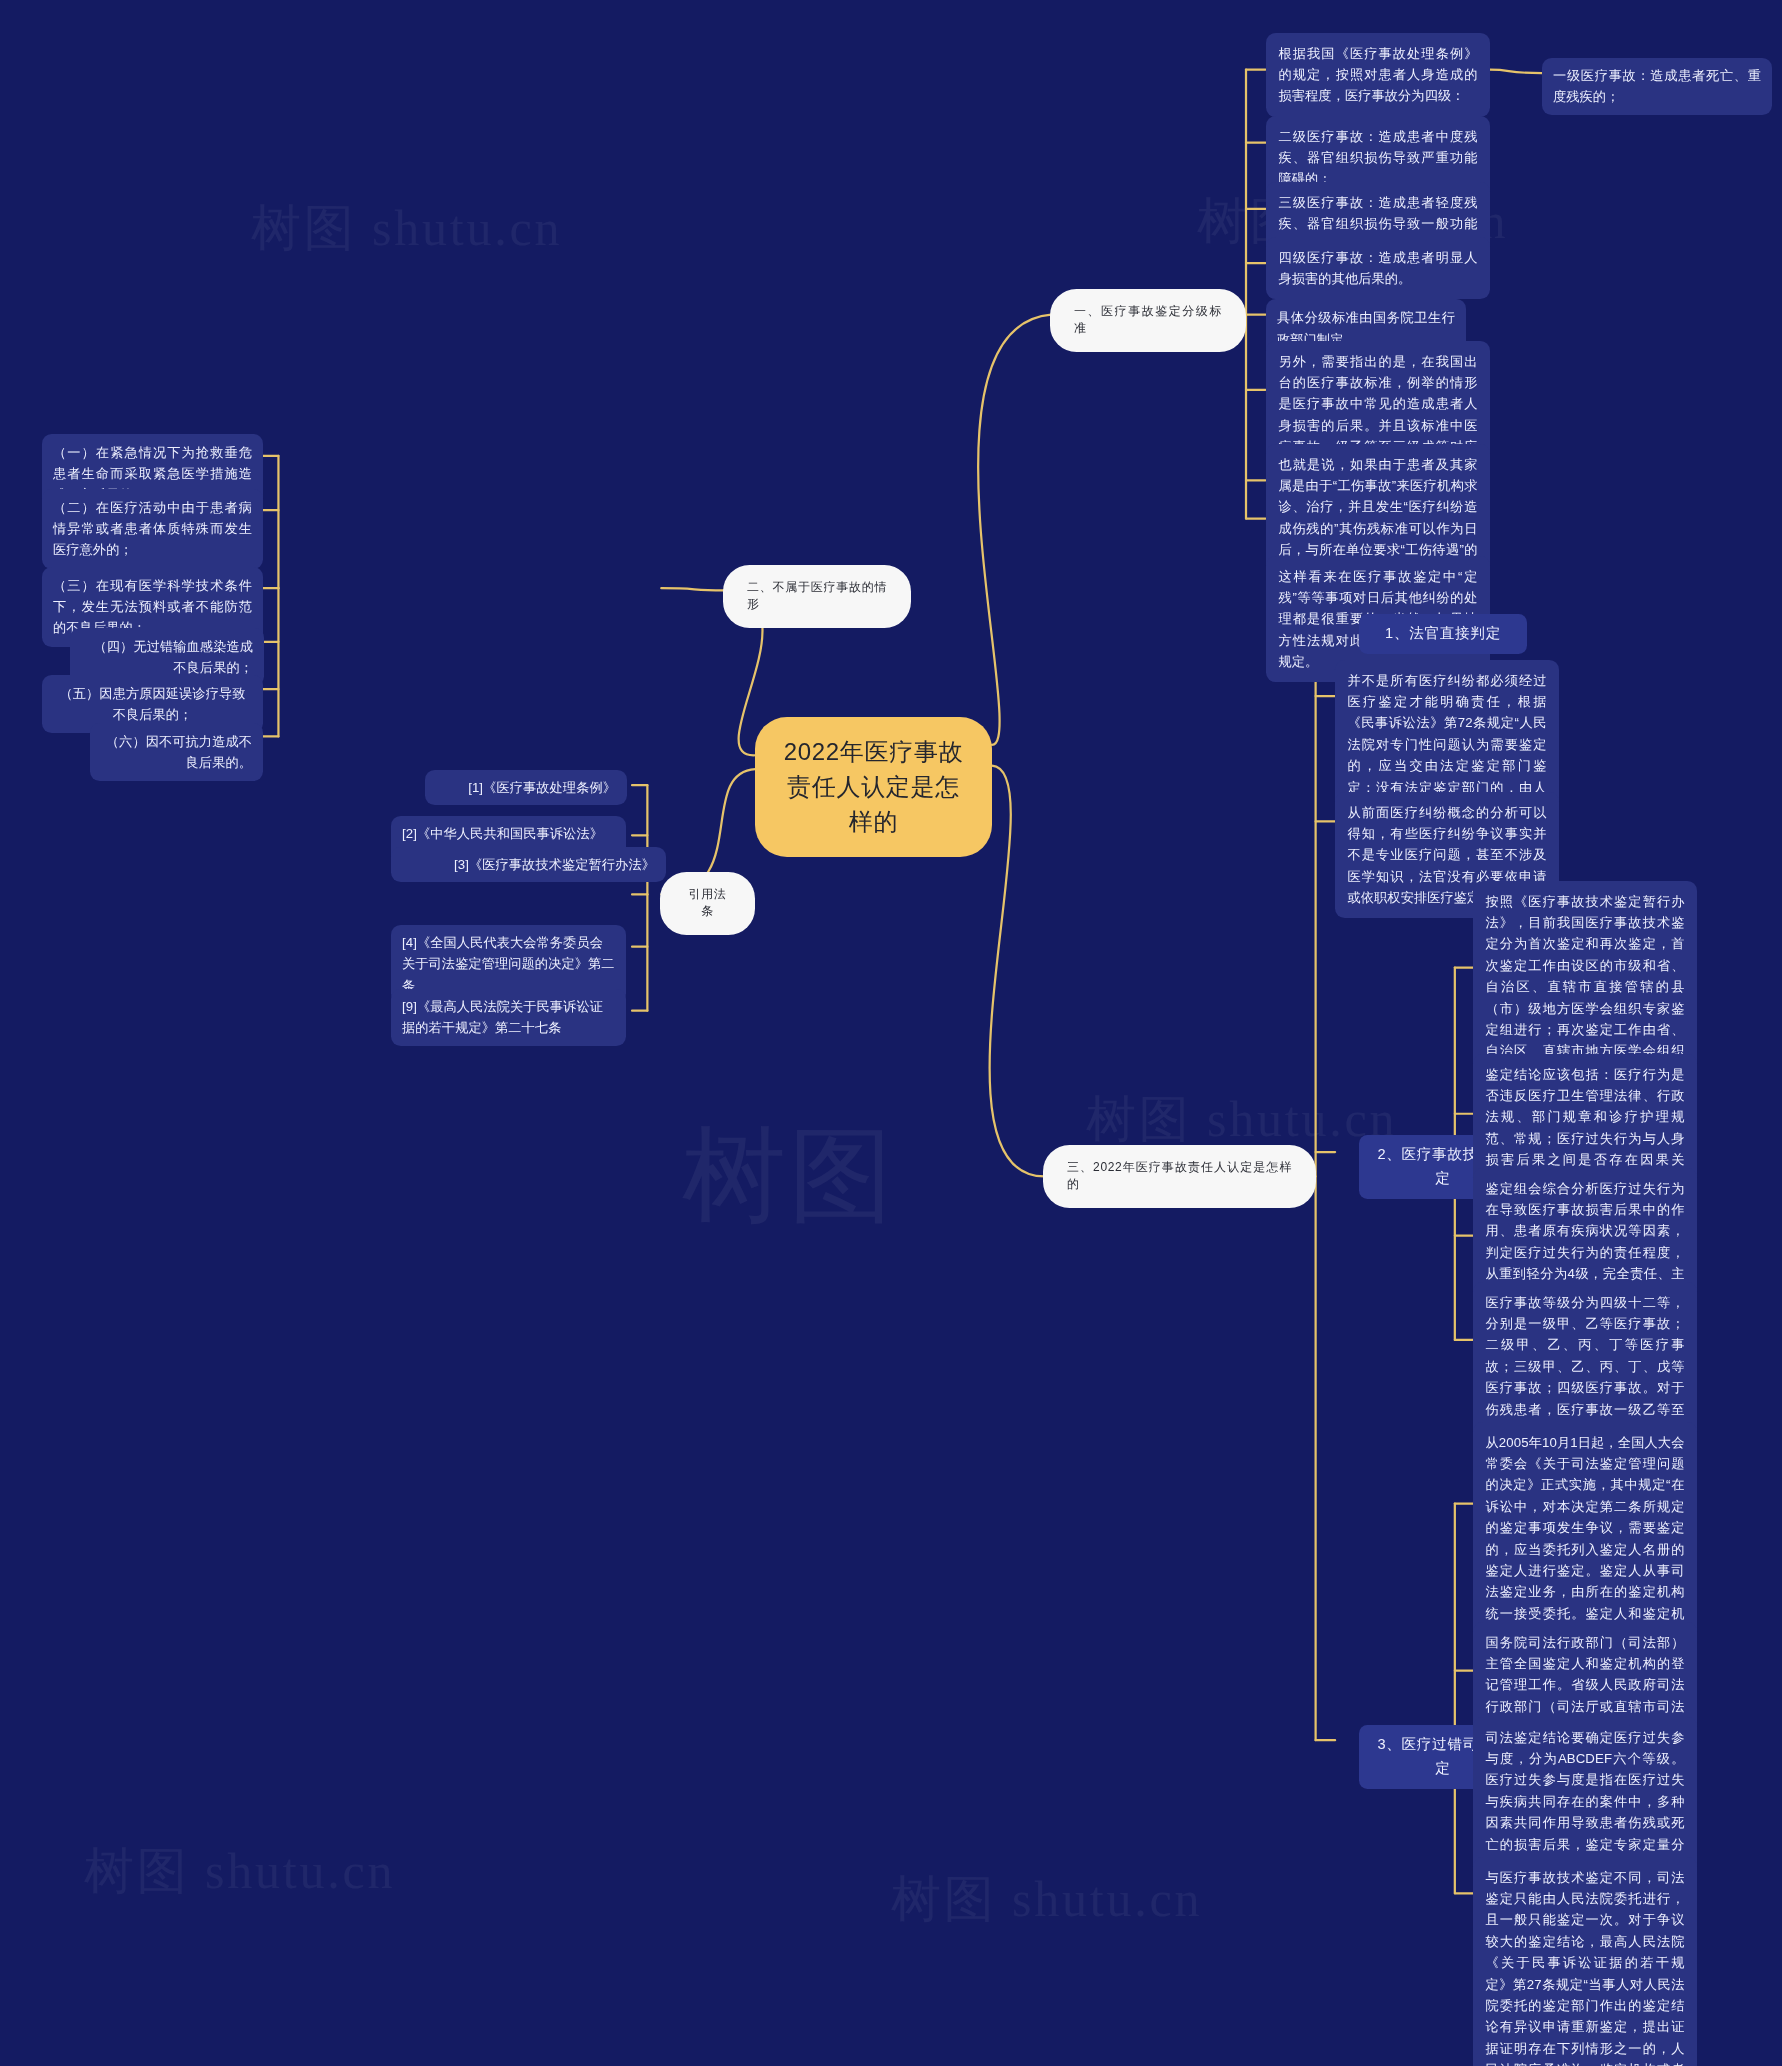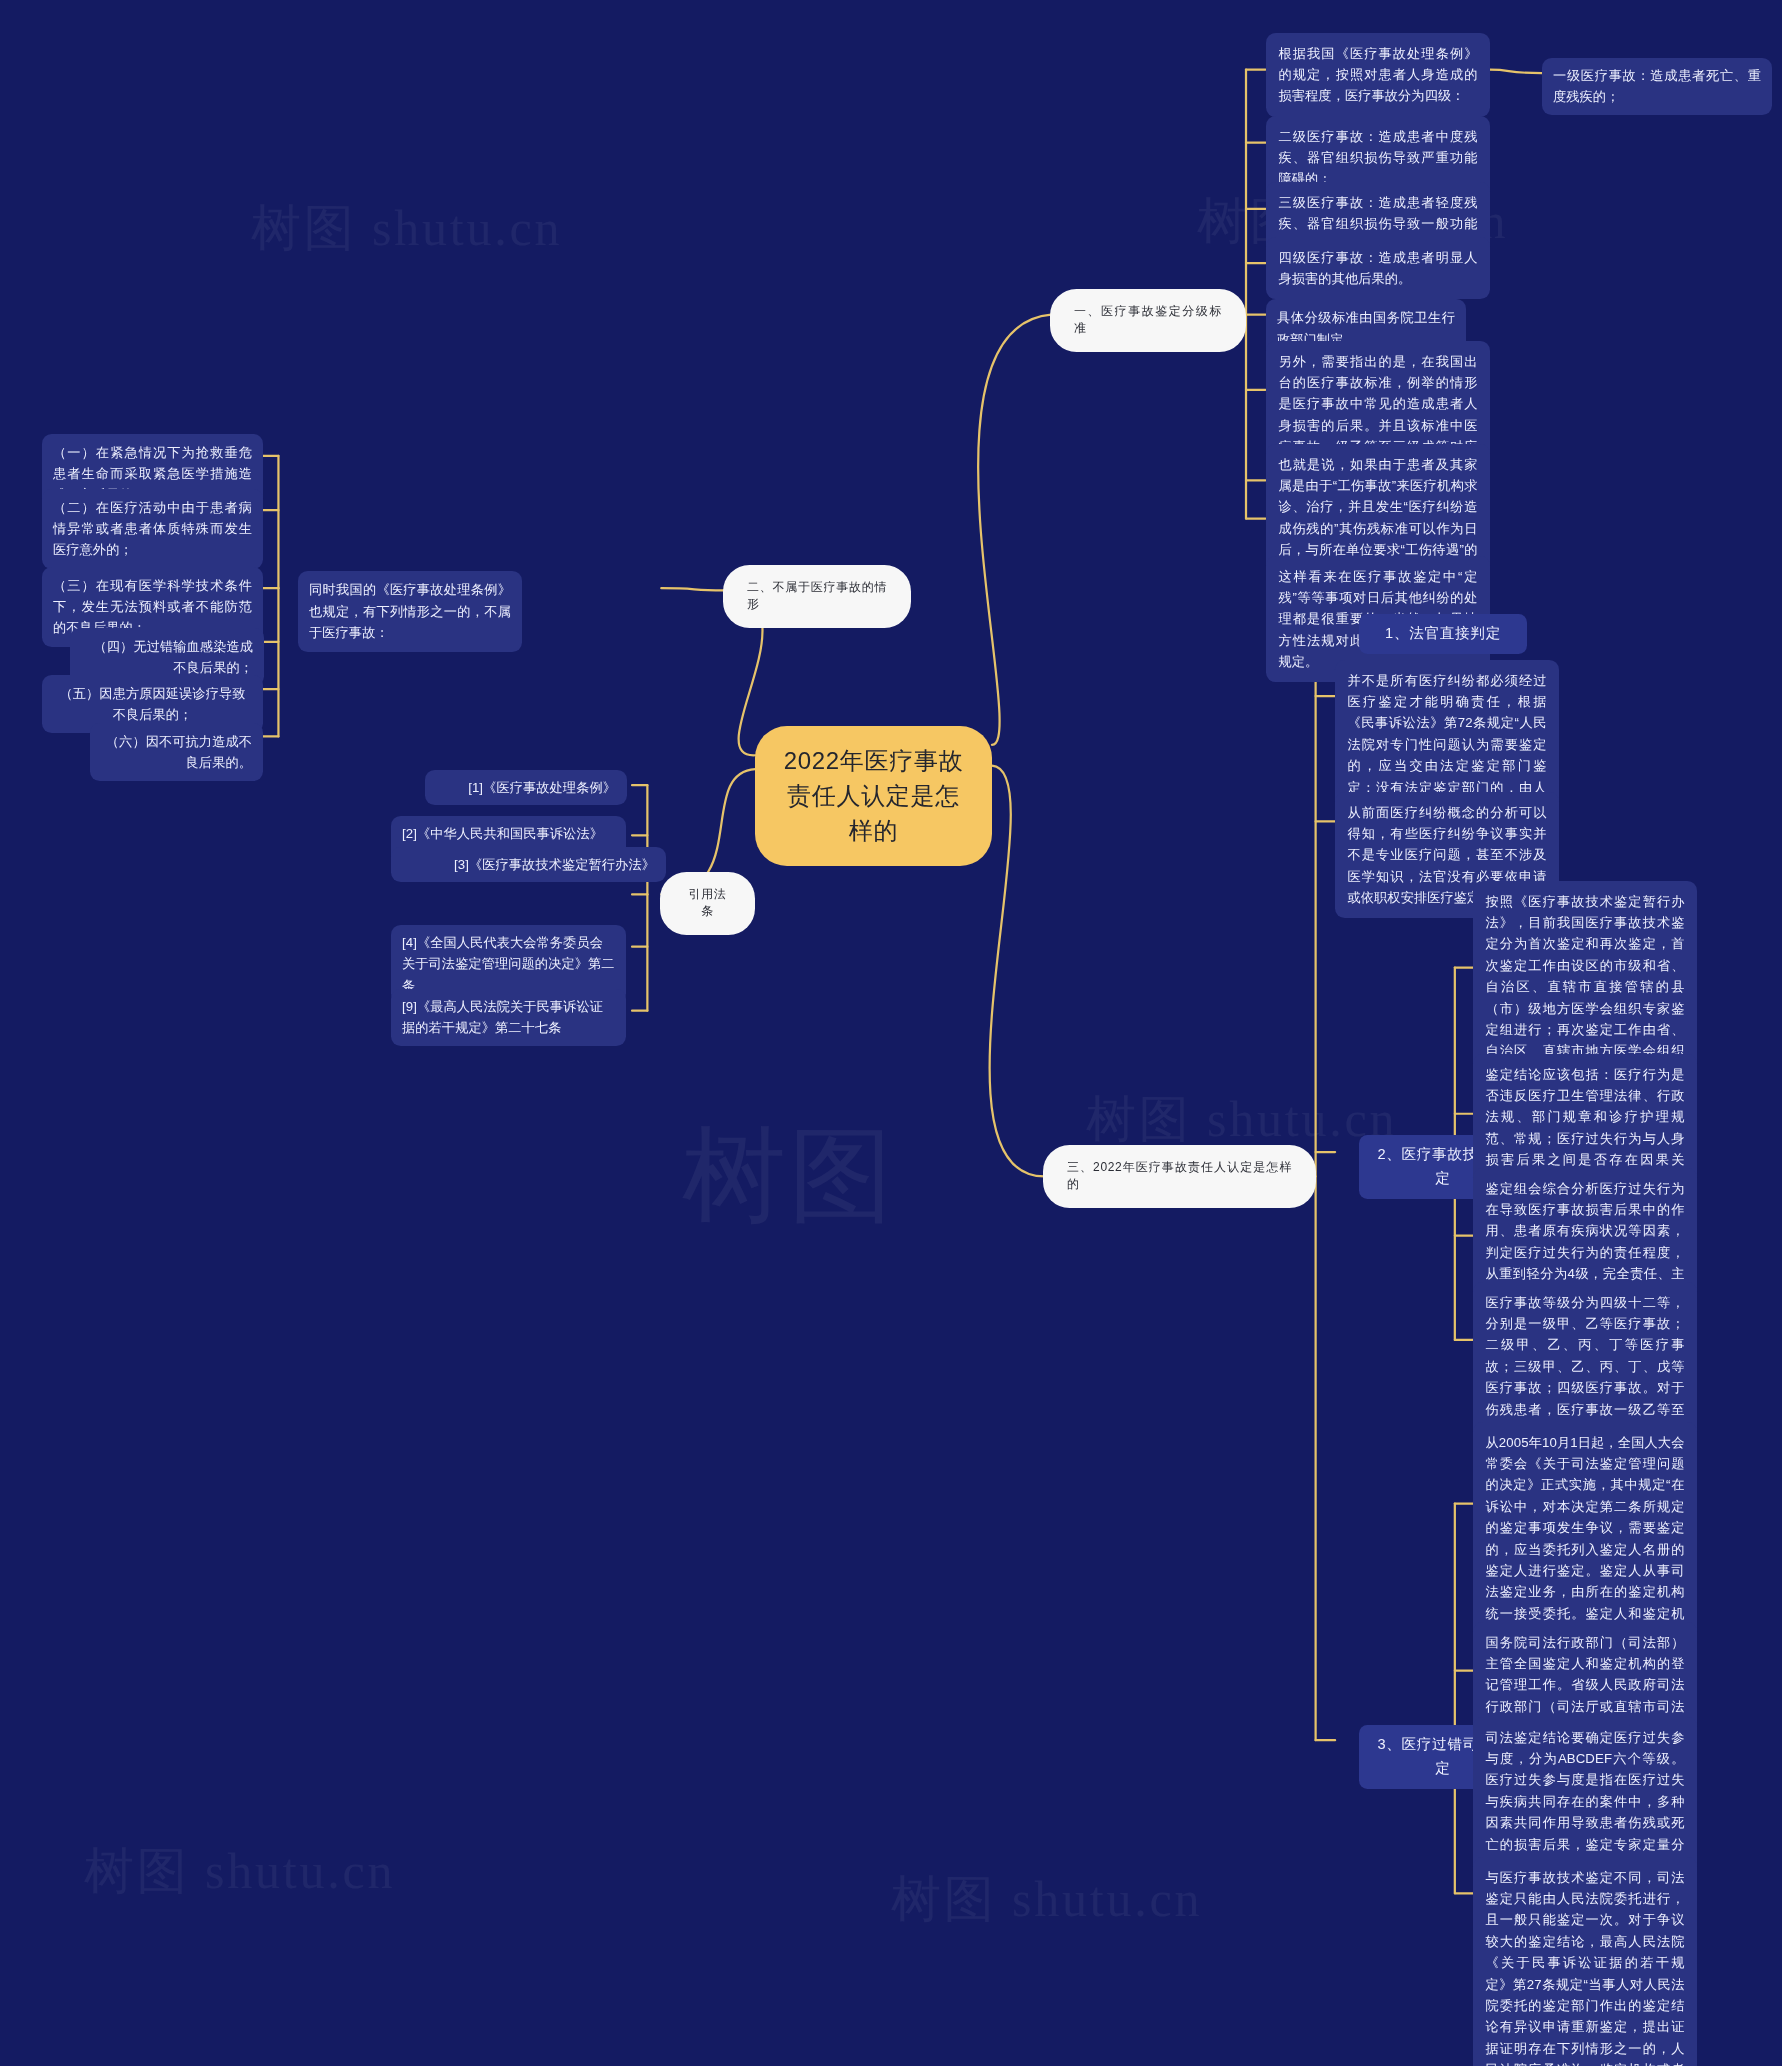--- a/index.html
+++ b/index.html
@@ -139,36 +139,35 @@
 
       <path d="M2090,2500 L2090,2160"></path>
       <path d="M2090,2500 L2090,2720"></path>
       <path d="M2090,2160 h26"></path>
       <path d="M2090,2400 h26"></path>
       <path d="M2090,2565 h26"></path>
       <path d="M2090,2720 h26"></path>
     </g>
   </svg>
 
-  <div class="node root" style="left:755px; top:717px; width:237px;margin-top:9px;">2022年医疗事故责任人认定是怎样的</div>
+  <div class="node root" style="left:755px; top:717px; width:237px;">2022年医疗事故责任人认定是怎样的</div>
 
   <div class="node branch" style="left:1050px; top:289px; width:196px;">一、医疗事故鉴定分级标准</div>
 
   <div class="node" style="left:1266px; top:33px; width:224px;">根据我国《医疗事故处理条例》的规定，按照对患者人身造成的损害程度，医疗事故分为四级：</div>
   <div class="node" style="left:1542px; top:58px; width:230px; padding:7px 11px;">一级医疗事故：造成患者死亡、重度残疾的；</div>
   <div class="node" style="left:1266px; top:116px; width:224px;">二级医疗事故：造成患者中度残疾、器官组织损伤导致严重功能障碍的；</div>
   <div class="node" style="left:1266px; top:182px; width:224px;">三级医疗事故：造成患者轻度残疾、器官组织损伤导致一般功能障碍的；</div>
   <div class="node" style="left:1266px; top:237px; width:224px;">四级医疗事故：造成患者明显人身损害的其他后果的。</div>
   <div class="node" style="left:1266px; top:299px; width:200px; padding:8.4px 11px;">具体分级标准由国务院卫生行政部门制定。</div>
   <div class="node" style="left:1266px; top:341px; width:224px;">另外，需要指出的是，在我国出台的医疗事故标准，例举的情形是医疗事故中常见的造成患者人身损害的后果。并且该标准中医疗事故一级乙等至三级戊等对应伤残等级一至十级。</div>
   <div class="node" style="left:1266px; top:444px; width:224px;">也就是说，如果由于患者及其家属是由于“工伤事故”来医疗机构求诊、治疗，并且发生“医疗纠纷造成伤残的”其伤残标准可以作为日后，与所在单位要求“工伤待遇”的依据和标准。两者的鉴定标准是相同的，可以通用。</div>
   <div class="node" style="left:1266px; top:556px; width:224px;">这样看来在医疗事故鉴定中“定残”等等事项对日后其他纠纷的处理都是很重要的。当然，如果地方性法规对此有特别规定的从其规定。</div>
 
   <div class="node branch" style="left:723px; top:565px; width:188px;">二、不属于医疗事故的情形</div>
-  <div class="node" style="left:298px; top:571px; width:224px; padding:8.4px 11px;">同时我国的《医疗事故处理条例》也规定，有下列情形之一的，不属于医疗事故：</div>
 
   <div class="node" style="left:42px; top:434px; width:221px; padding:7.7px 11px;">（一）在紧急情况下为抢救垂危患者生命而采取紧急医学措施造成不良后果的；</div>
   <div class="node" style="left:42px; top:489px; width:221px; padding:7.7px 11px;">（二）在医疗活动中由于患者病情异常或者患者体质特殊而发生医疗意外的；</div>
   <div class="node" style="left:42px; top:567px; width:221px; padding:7.7px 11px;">（三）在现有医学科学技术条件下，发生无法预料或者不能防范的不良后果的；</div>
   <div class="node ralign" style="left:70px; top:628px; width:194px; padding:7.7px 11px;">（四）无过错输血感染造成不良后果的；</div>
   <div class="node ctr" style="left:42px; top:675px; width:221px; padding:7.7px 11px;">（五）因患方原因延误诊疗导致不良后果的；</div>
   <div class="node ralign" style="left:90px; top:723px; width:173px; padding:7.7px 11px;">（六）因不可抗力造成不良后果的。</div>
 
   <div class="node branch" style="left:660px; top:872px; width:95px; text-align:center;">引用法条</div>
 

